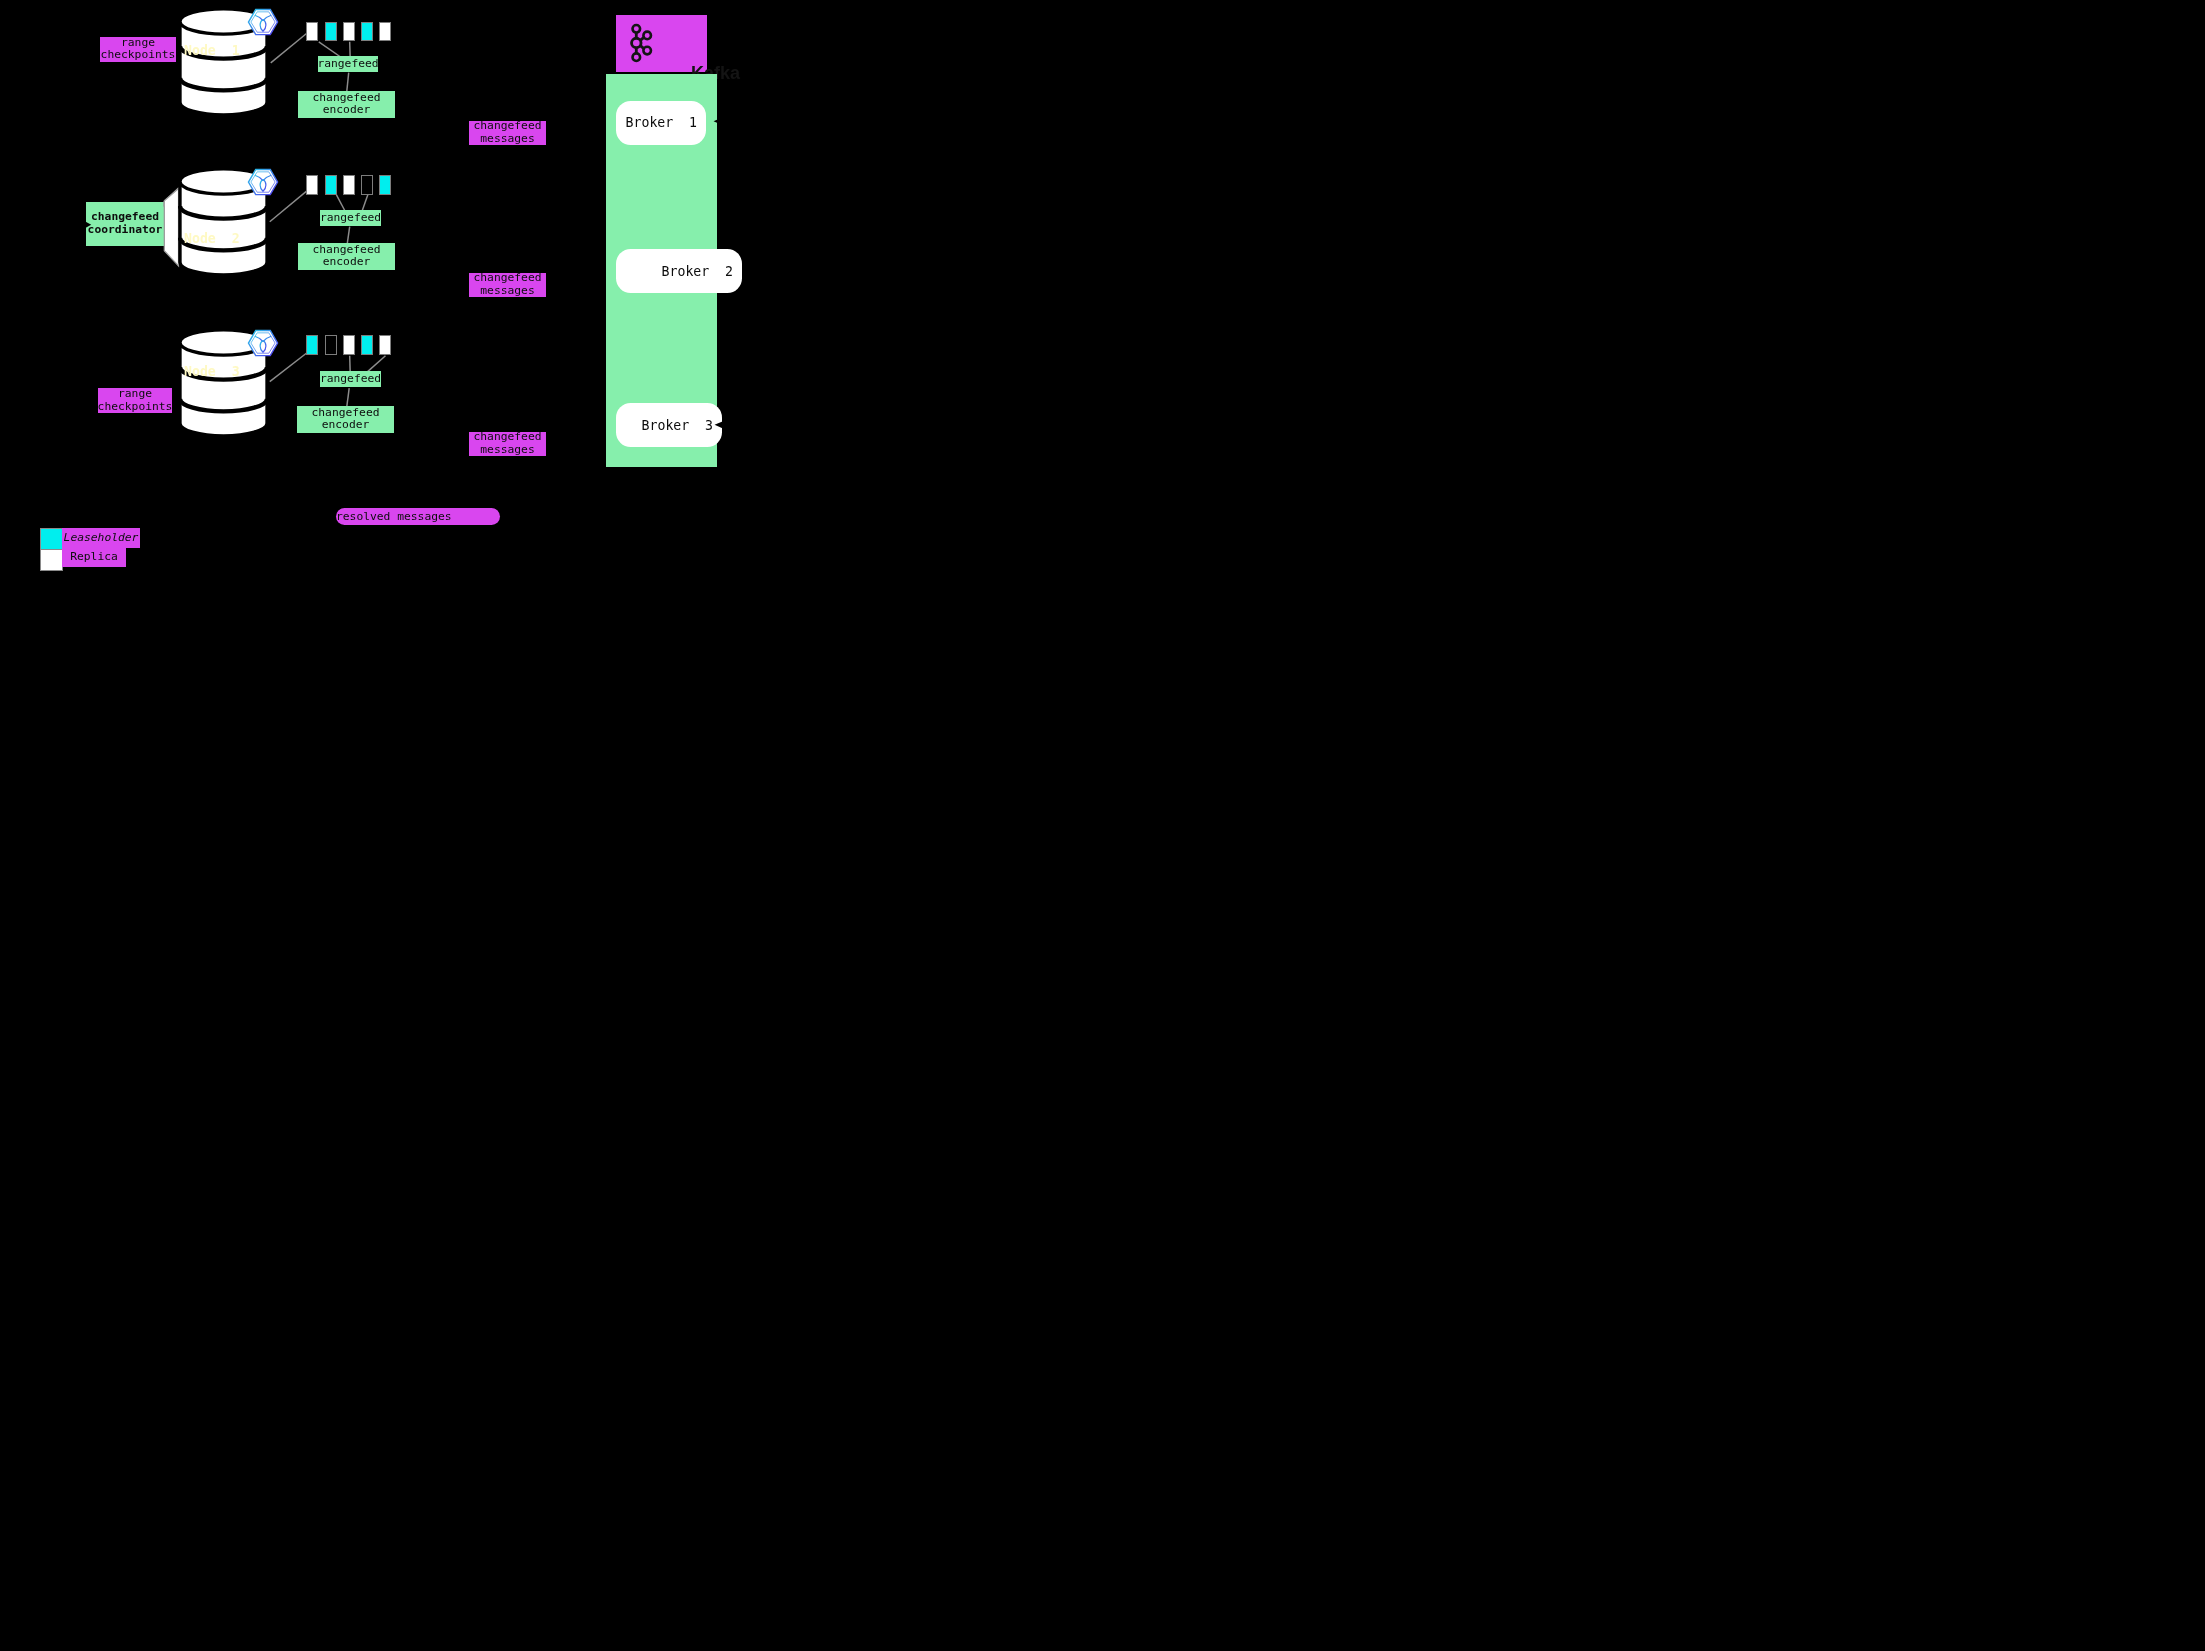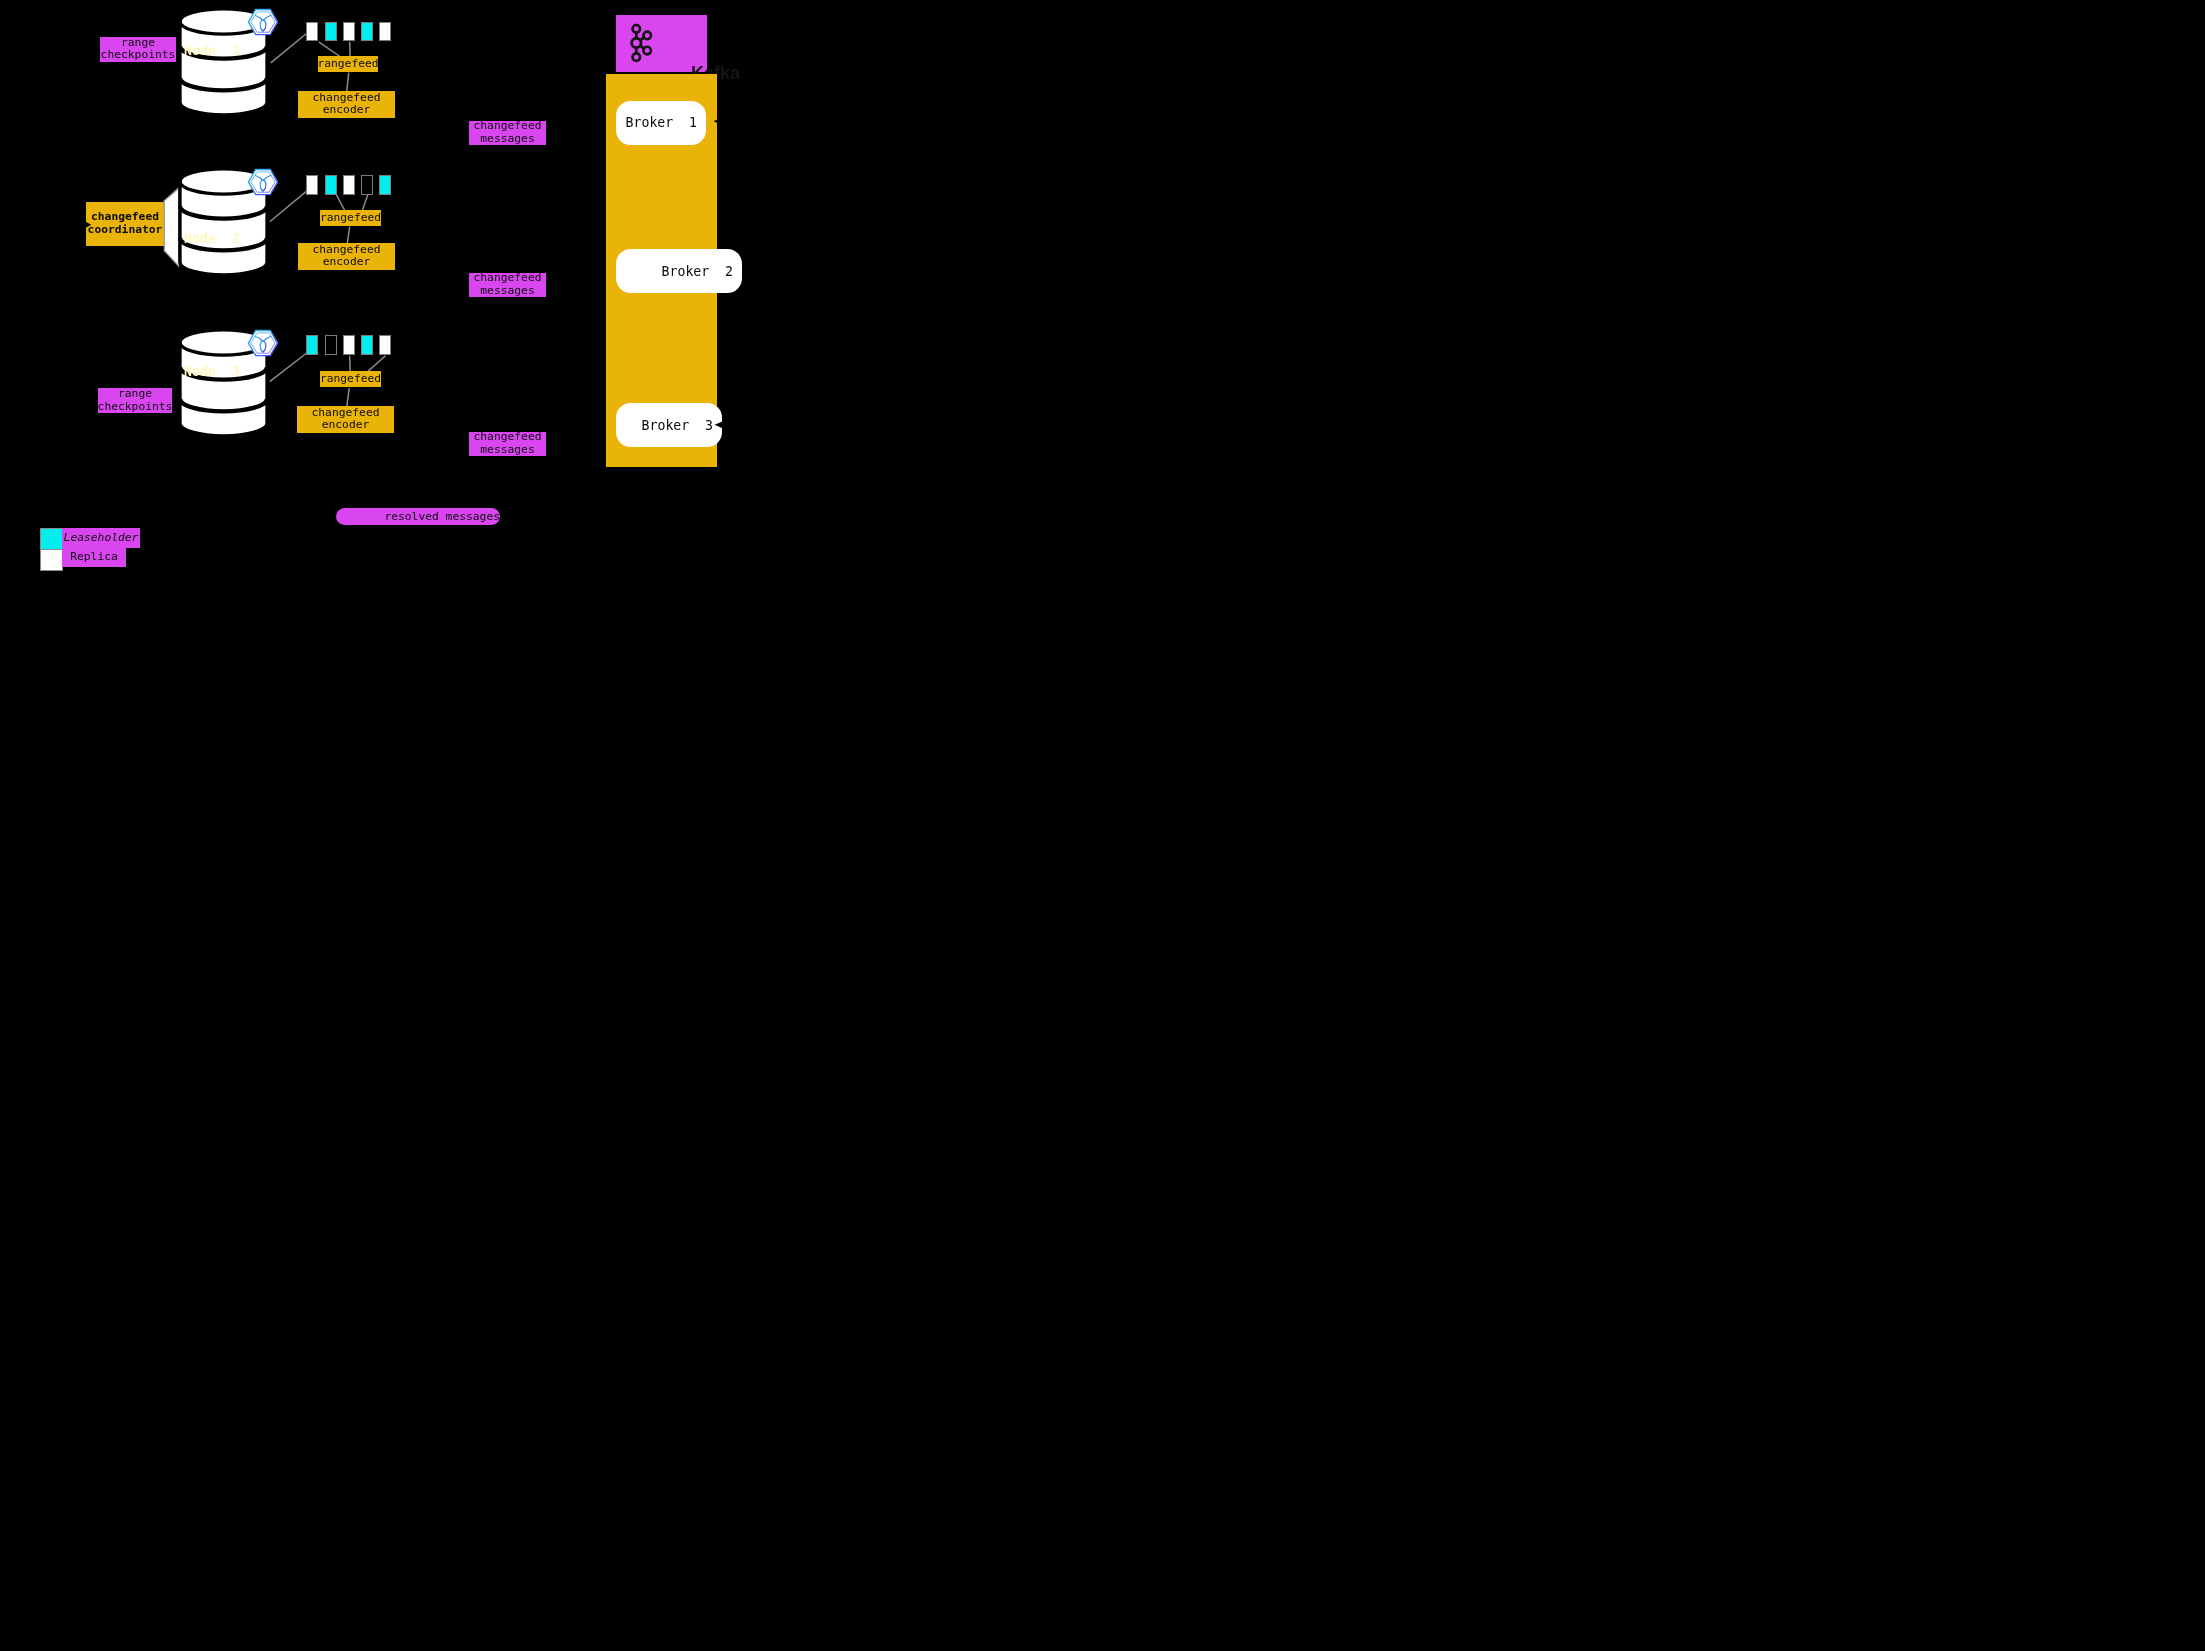--- a/index.html
+++ b/index.html
@@ -1,28 +1,28 @@
 <!DOCTYPE html>
 <html style="font-size:7.8px"><head>
 <meta charset="utf-8">
 <style>
   html,body{margin:0;padding:0;background:#000;}
   .stage{position:relative;width:769px;height:576px;background:#000;overflow:hidden;
          font-family:"DejaVu Sans Mono",monospace;color:#0d0d0d;}
   .abs{position:absolute;}
   .wbox{background:#d946ef;}
-  .gbox{background:#eab308;}
+  .gbox{background:#86efac;}
   .lbl{display:flex;flex-direction:column;align-items:center;justify-content:center;
        text-align:center;font-size:11.3px;line-height:12.7px;white-space:pre;}
   .bold{font-weight:bold;}
   .node-label{font-weight:bold;font-size:13.2px;color:#fef9c3;text-align:left;white-space:pre;}
   .range-rect{position:absolute;width:12.3px;height:19.6px;border:1.5px solid #7d7d7d;box-sizing:border-box;}
   .broker{position:absolute;left:10.3px;width:90px;height:44px;background:#fff;border-radius:14.7px;
           display:flex;align-items:center;justify-content:center;font-size:13.2px;white-space:pre;}
-  .pill{border-radius:8.8px;display:flex;align-items:center;justify-content:flex-end;font-size:11.3px;}
+  .pill{border-radius:8.8px;display:flex;align-items:center;justify-content:flex-start;font-size:11.3px;}
   .legend-sq{position:absolute;width:22.6px;height:21.6px;border:1.5px solid #8a8a8a;box-sizing:border-box;}
   .kafka-word{font-family:"Liberation Sans",sans-serif;font-weight:bold;font-size:18px;color:#141414;}
   svg{display:block;}
 </style>
 </head>
 <body>
 
 <div class="stage">
 
   <svg width="0" height="0" class="abs">

